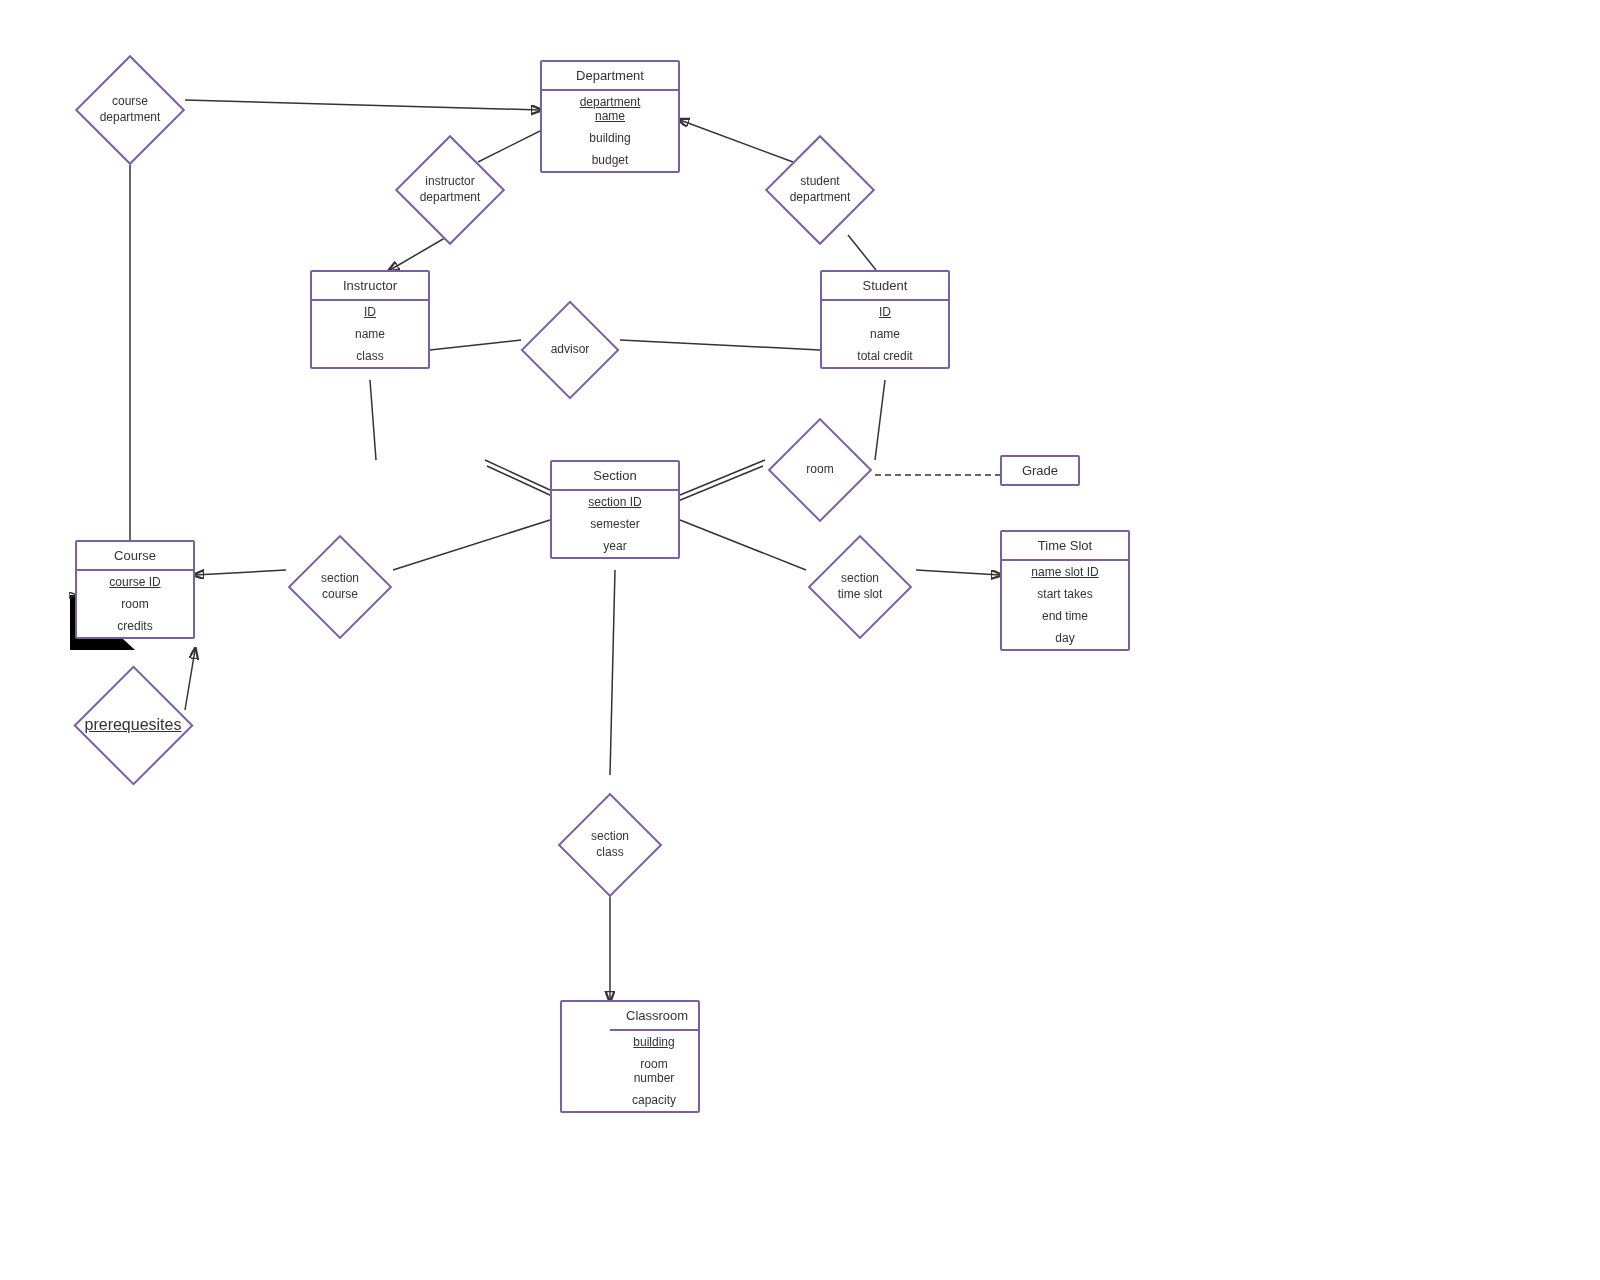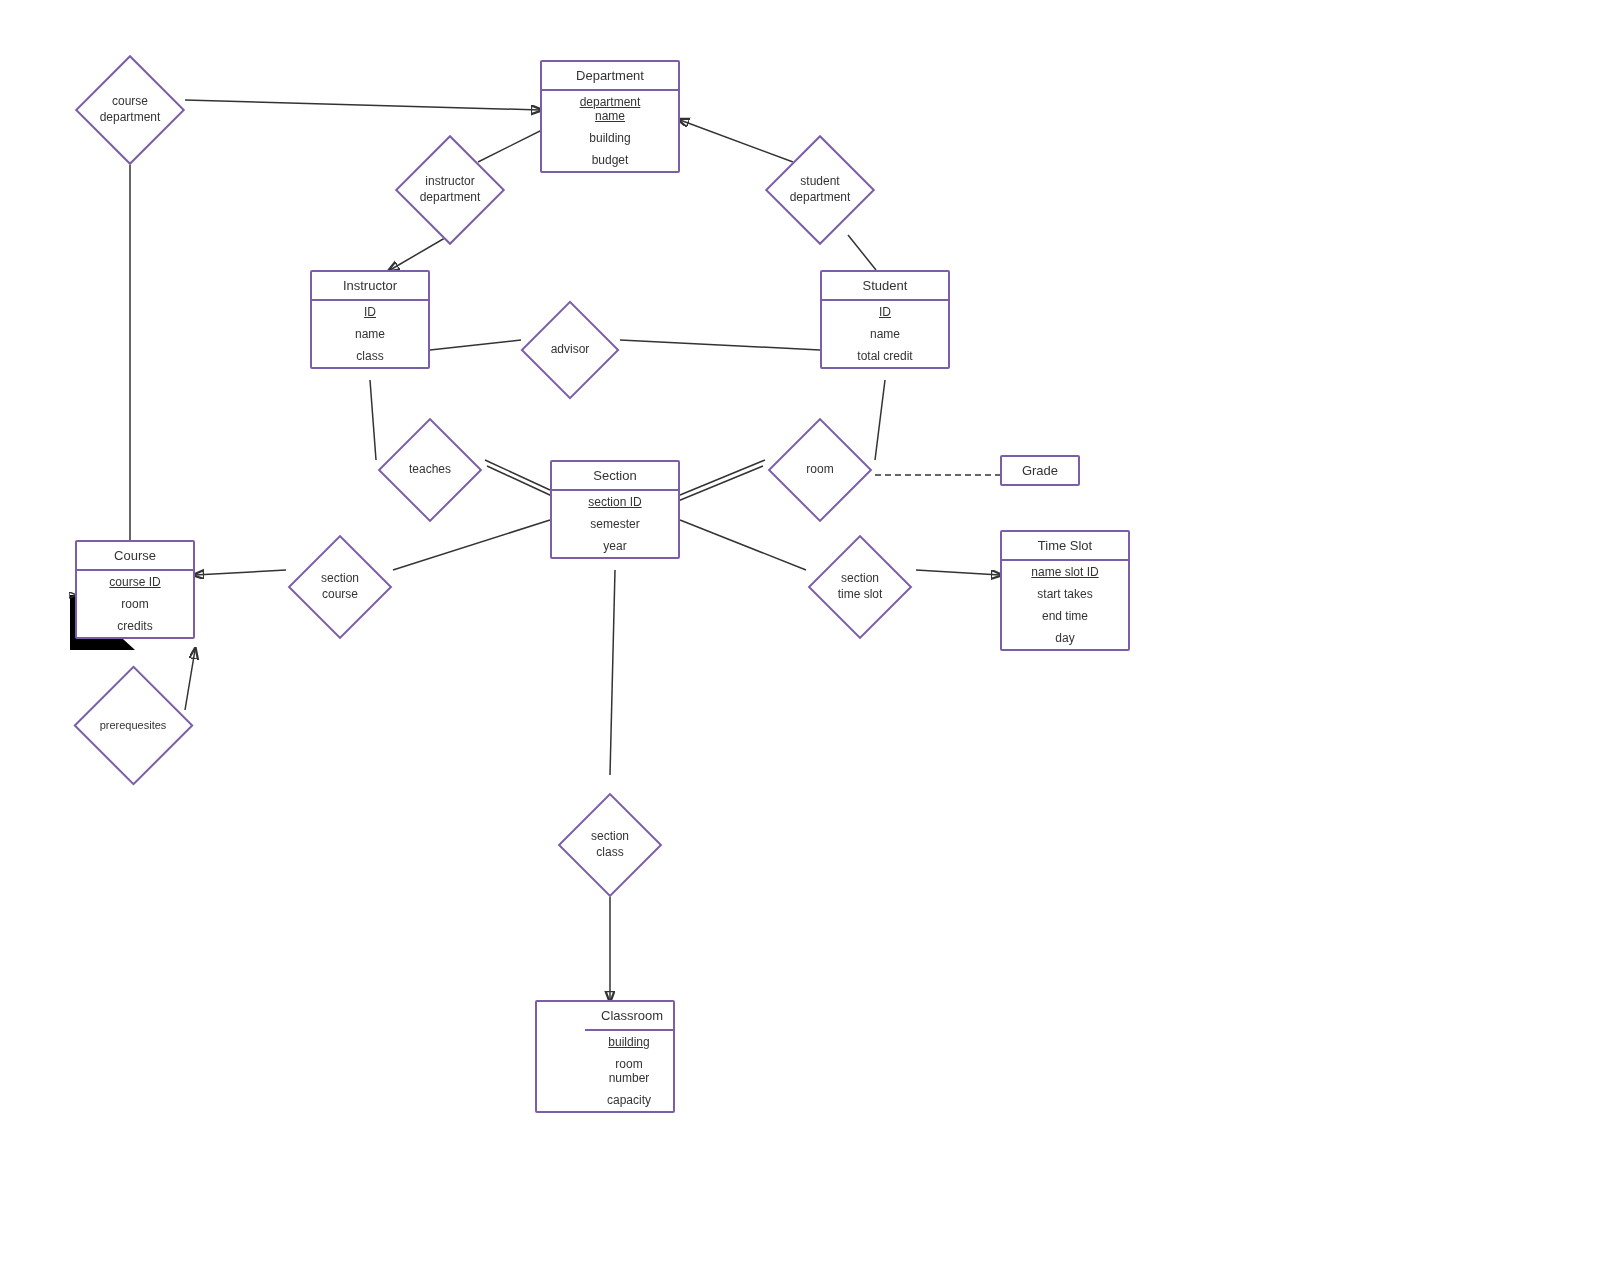--- a/index.html
+++ b/index.html
@@ -186,21 +186,21 @@
 
   <div class="entity" style="left:1000px; top:530px; width:130px;">
     <div class="entity-title">Time Slot</div>
     <div class="entity-divider"></div>
     <div class="entity-attr pk">name slot ID</div>
     <div class="entity-attr">start takes</div>
     <div class="entity-attr">end time</div>
     <div class="entity-attr">day</div>
   </div>
 
-  <div class="entity" style="left:535px; top:1000px; width:140px;padding-left:48px;">
+  <div class="entity" style="left:560px; top:1000px; width:140px;padding-left:48px;">
     <div class="entity-title">Classroom</div>
     <div class="entity-divider"></div>
     <div class="entity-attr pk">building</div>
     <div class="entity-attr">room number</div>
     <div class="entity-attr">capacity</div>
   </div>
 
   <div class="entity" style="left:1000px; top:455px; width:80px;">
     <div class="entity-title">Grade</div>
   </div>
@@ -218,24 +218,20 @@
   <div class="diamond" style="position:absolute; left:765px; top:135px; width:110px; height:110px;">
     <div class="diamond-inner" style="width:78px; height:78px;"></div>
     <div class="diamond-label">student<br>department</div>
   </div>
 
   <div class="diamond" style="position:absolute; left:520px; top:300px; width:100px; height:100px;">
     <div class="diamond-inner" style="width:70px; height:70px;"></div>
     <div class="diamond-label">advisor</div>
   </div>
 
-  <div class="diamond" style="position:absolute; left:378px; top:418px; width:104px; height:104px;">
-    <div class="diamond-inner" style="width:74px; height:74px;"></div>
-    <div class="diamond-label">teaches</div>
-  </div>
 
   <div class="diamond" style="position:absolute; left:768px; top:418px; width:104px; height:104px;">
     <div class="diamond-inner" style="width:74px; height:74px;"></div>
     <div class="diamond-label">room</div>
   </div>
 
   <div class="diamond" style="position:absolute; left:288px; top:535px; width:104px; height:104px;">
     <div class="diamond-inner" style="width:74px; height:74px;"></div>
     <div class="diamond-label">section<br>course</div>
   </div>
@@ -245,16 +241,16 @@
     <div class="diamond-label">section<br>time slot</div>
   </div>
 
   <div class="diamond" style="position:absolute; left:558px; top:793px; width:104px; height:104px;">
     <div class="diamond-inner" style="width:74px; height:74px;"></div>
     <div class="diamond-label">section<br>class</div>
   </div>
 
   <div class="diamond" style="position:absolute; left:73px; top:665px; width:120px; height:120px;">
     <div class="diamond-inner" style="width:85px; height:85px;"></div>
-    <div class="diamond-label" style="font-size:11px;">prerequesites</div>
+    <div class="diamond-label" style="font-size:16px;text-decoration:underline;">prerequesites</div>
   </div>
 
 </div>
 
 </body></html>

